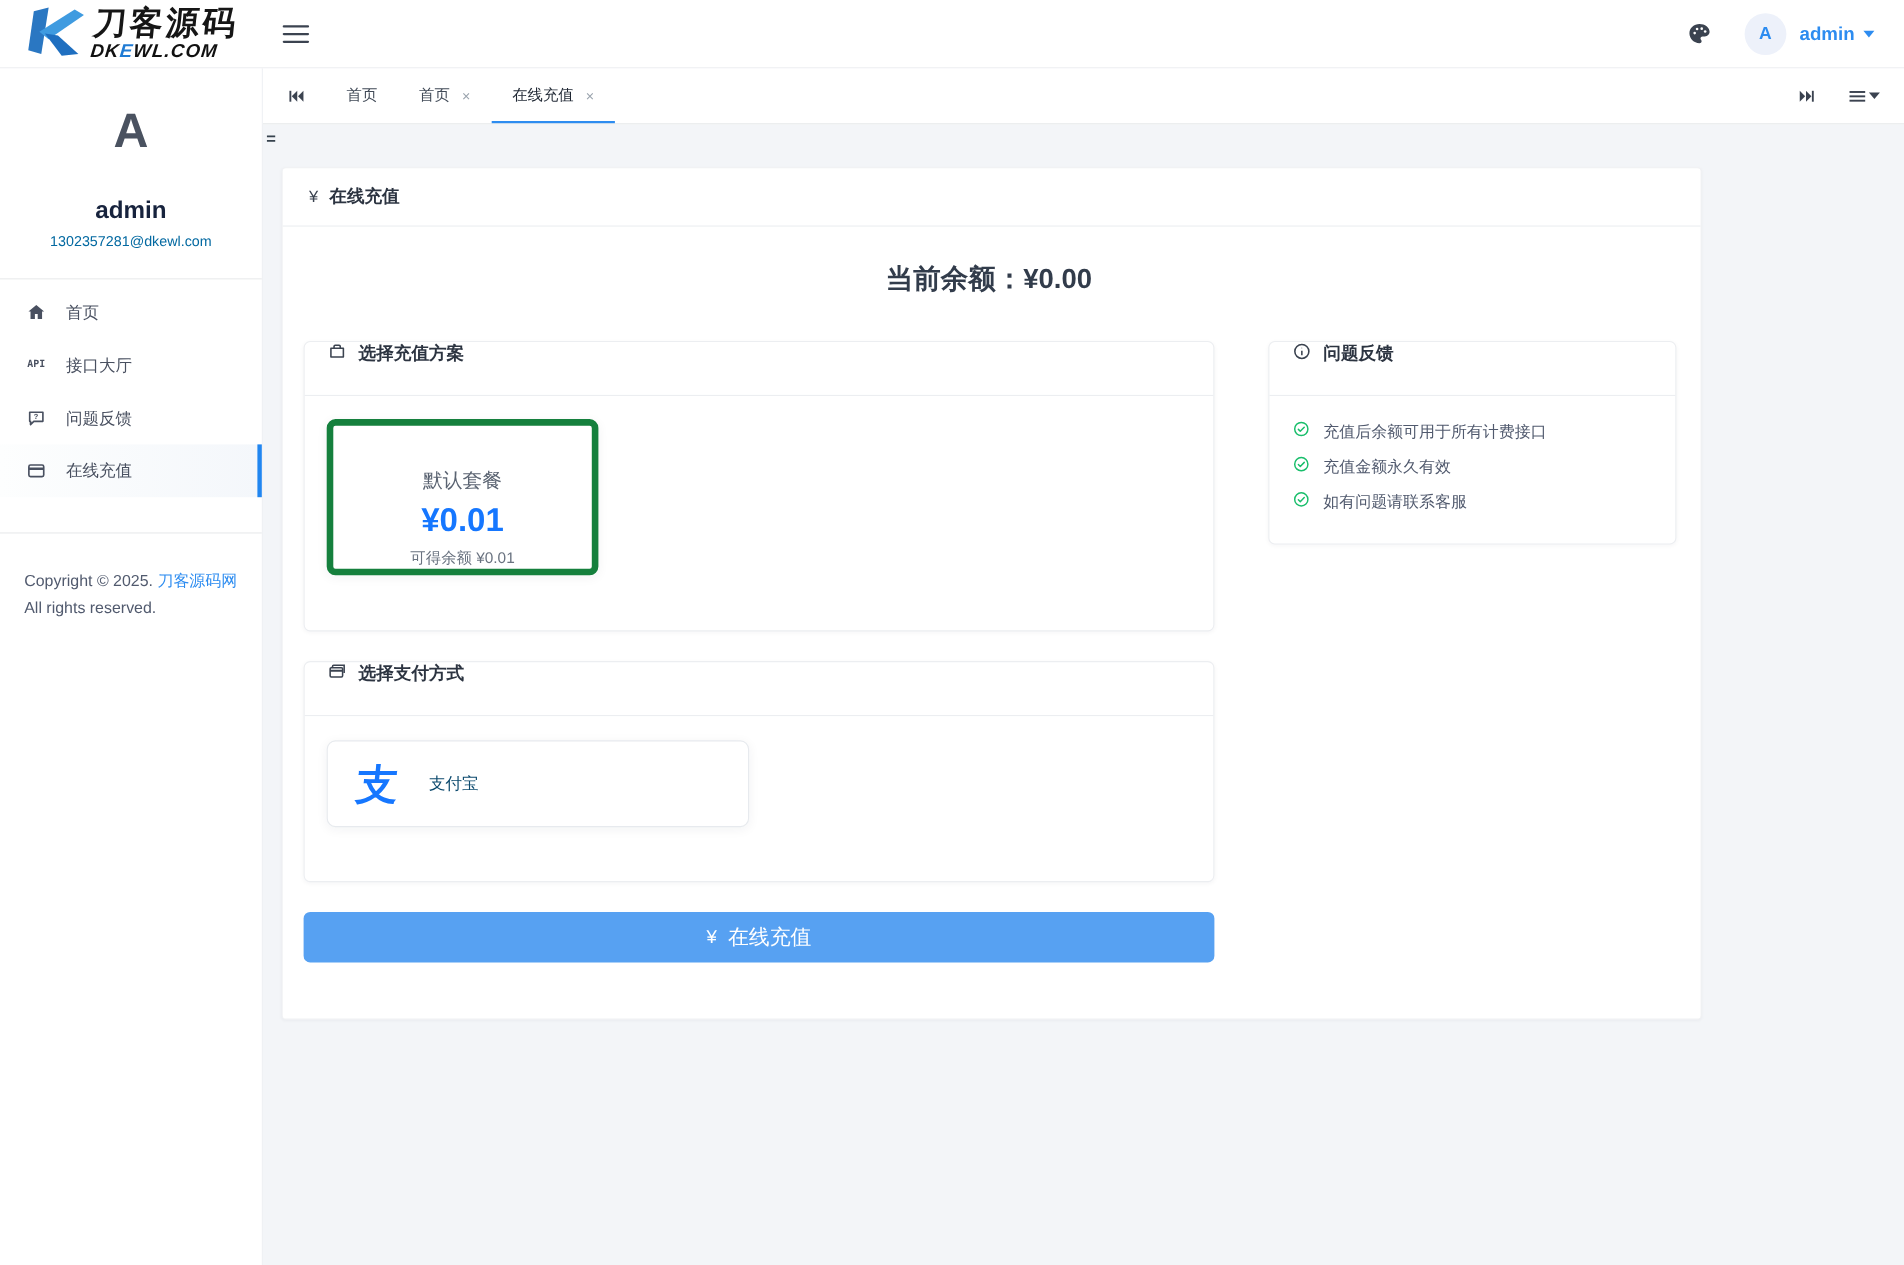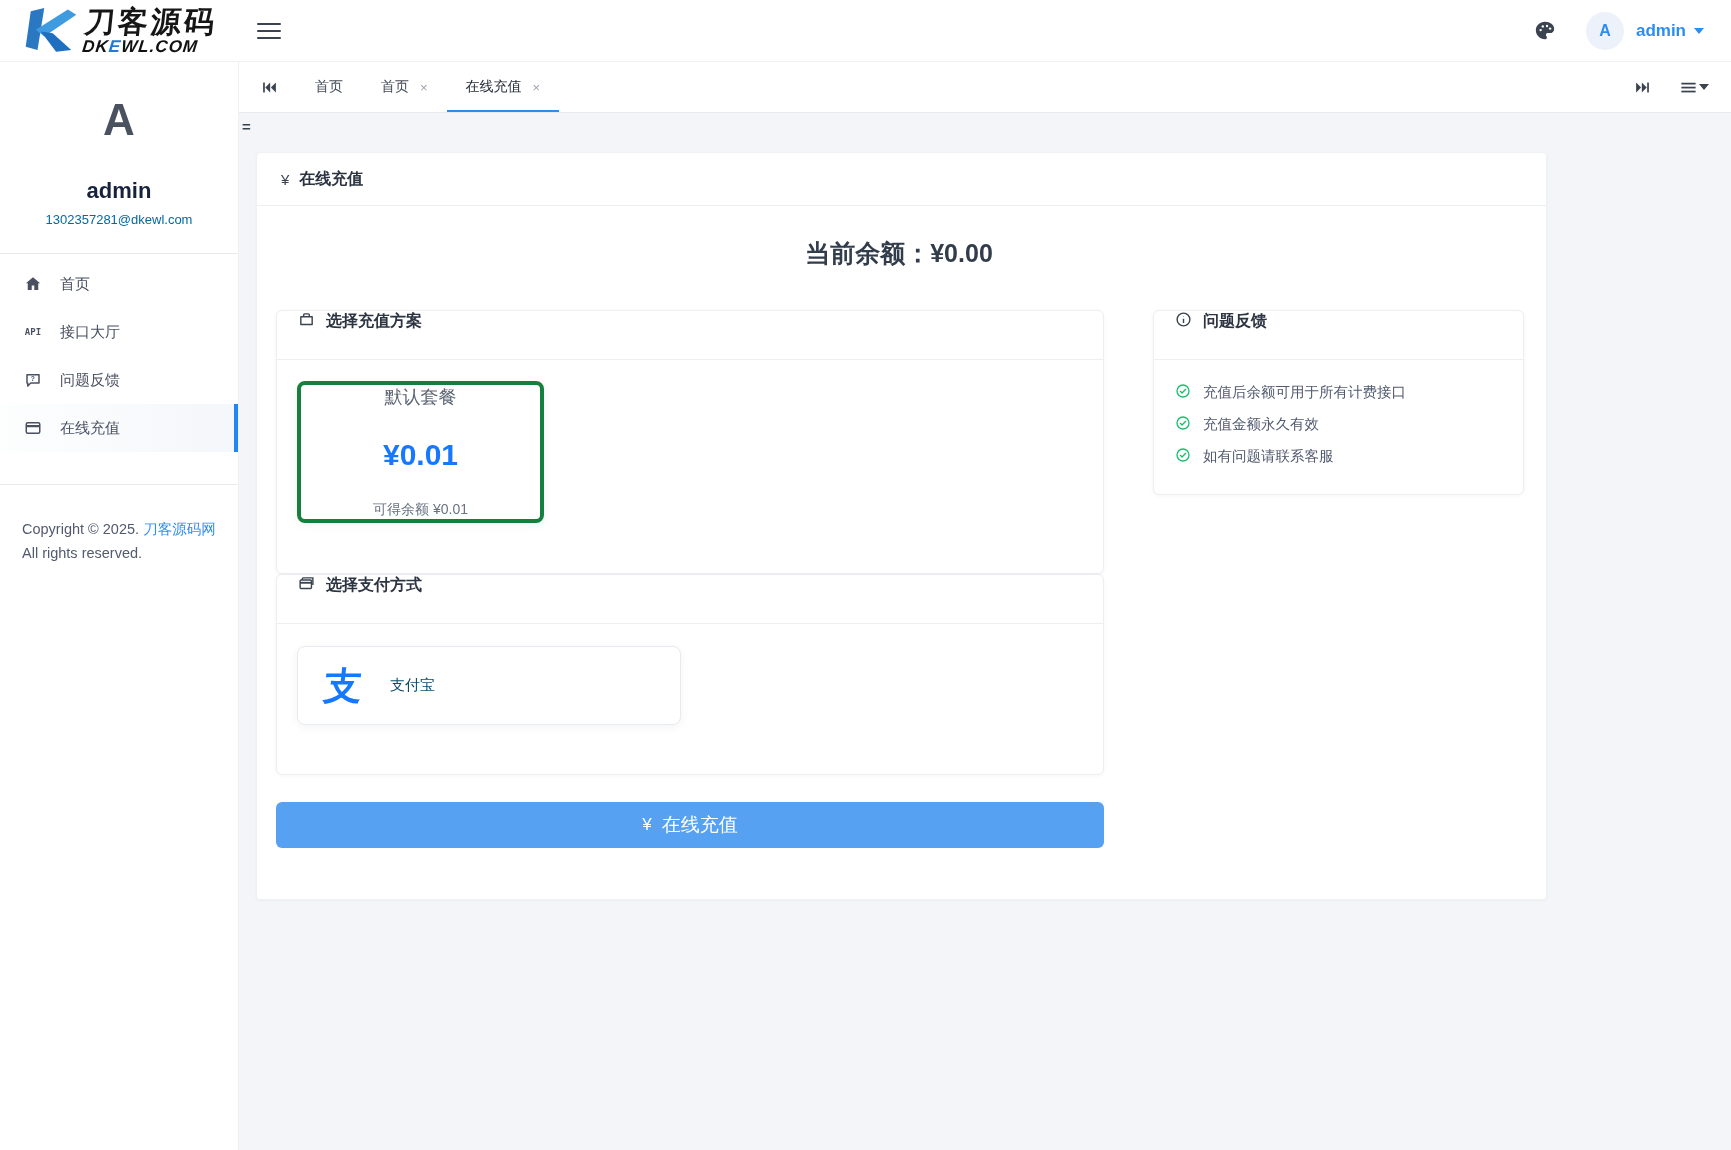--- a/index.html
+++ b/index.html
@@ -71,29 +71,29 @@
   .main-card-body{ padding:31px 24px 51px 19px; }
   .balance-line{ text-align:center; font-size:25px; font-weight:700; color:#323c4b; }
   .columns{ display:flex; gap:49px; margin-top:40px; align-items:flex-start; }
   .col-left{ width:828px; flex:0 0 auto; }
   .col-right{ width:371px; flex:0 0 auto; }
   .section{ background:#fff; border:1px solid #eceef1; border-radius:6px; box-shadow:0 1px 4px rgba(28,36,52,.04); }
   .section-header{ display:flex; align-items:flex-start; gap:11px; height:49px; padding:0 21px;
     border-bottom:1px solid #eceef1; font-size:16px; font-weight:700; color:#2c3441; }
   .section-header .sh-icon{ display:flex; color:#3b4350; }
   .plan-body{ padding:21px 20px 50px; }
-  .plan-card{ width:247px; height:142px; border:4px solid #15803d; border-radius:8px;
+  .plan-card{ width:247px; height:142px; border:6px solid #15803d; border-radius:8px;
     box-shadow:0 2px 10px rgba(28,36,52,.05); display:flex; flex-direction:column;
-    align-items:center; justify-content:space-between; gap:8px; cursor:pointer; background:#fff; }
+    align-items:center; justify-content:flex-end; gap:8px; cursor:pointer; background:#fff; }
   .plan-name{ font-size:18px; color:#5b6472; }
   .plan-price{ font-size:30px; font-weight:800; color:var(--price-blue); }
   .plan-note{ font-size:14px; color:#6a7380; }
   .info-body{ padding:16px 21px 22px; }
   .info-item{ display:flex; align-items:center; gap:12px; height:32px; font-size:14.5px; color:#515a6e; }
-  .pay-section{ }
+  .pay-section{ margin-top:27px; }
   .pay-body{ padding:22px 20px 49px; }
   .method-card{ width:384px; height:79px; border:1px solid #e7eaee; border-radius:8px;
     box-shadow:0 2px 10px rgba(28,36,52,.05); display:flex; align-items:center;
     padding:0 26px; gap:28px; cursor:pointer; background:#fff; }
   .alipay-glyph{ color:var(--price-blue); font-size:38px; font-weight:700; line-height:1;
     transform:skewX(-6deg); font-family:"DejaVu Sans",sans-serif; }
   .method-label{ font-size:15px; color:#0c4a6e; }
   .pay-button{ margin-top:27px; width:100%; height:46px; border:none; border-radius:6px;
     background:var(--button-blue); color:#fff; font-size:19px; display:flex; align-items:center;
     justify-content:center; gap:10px; cursor:pointer; font-family:inherit; }

